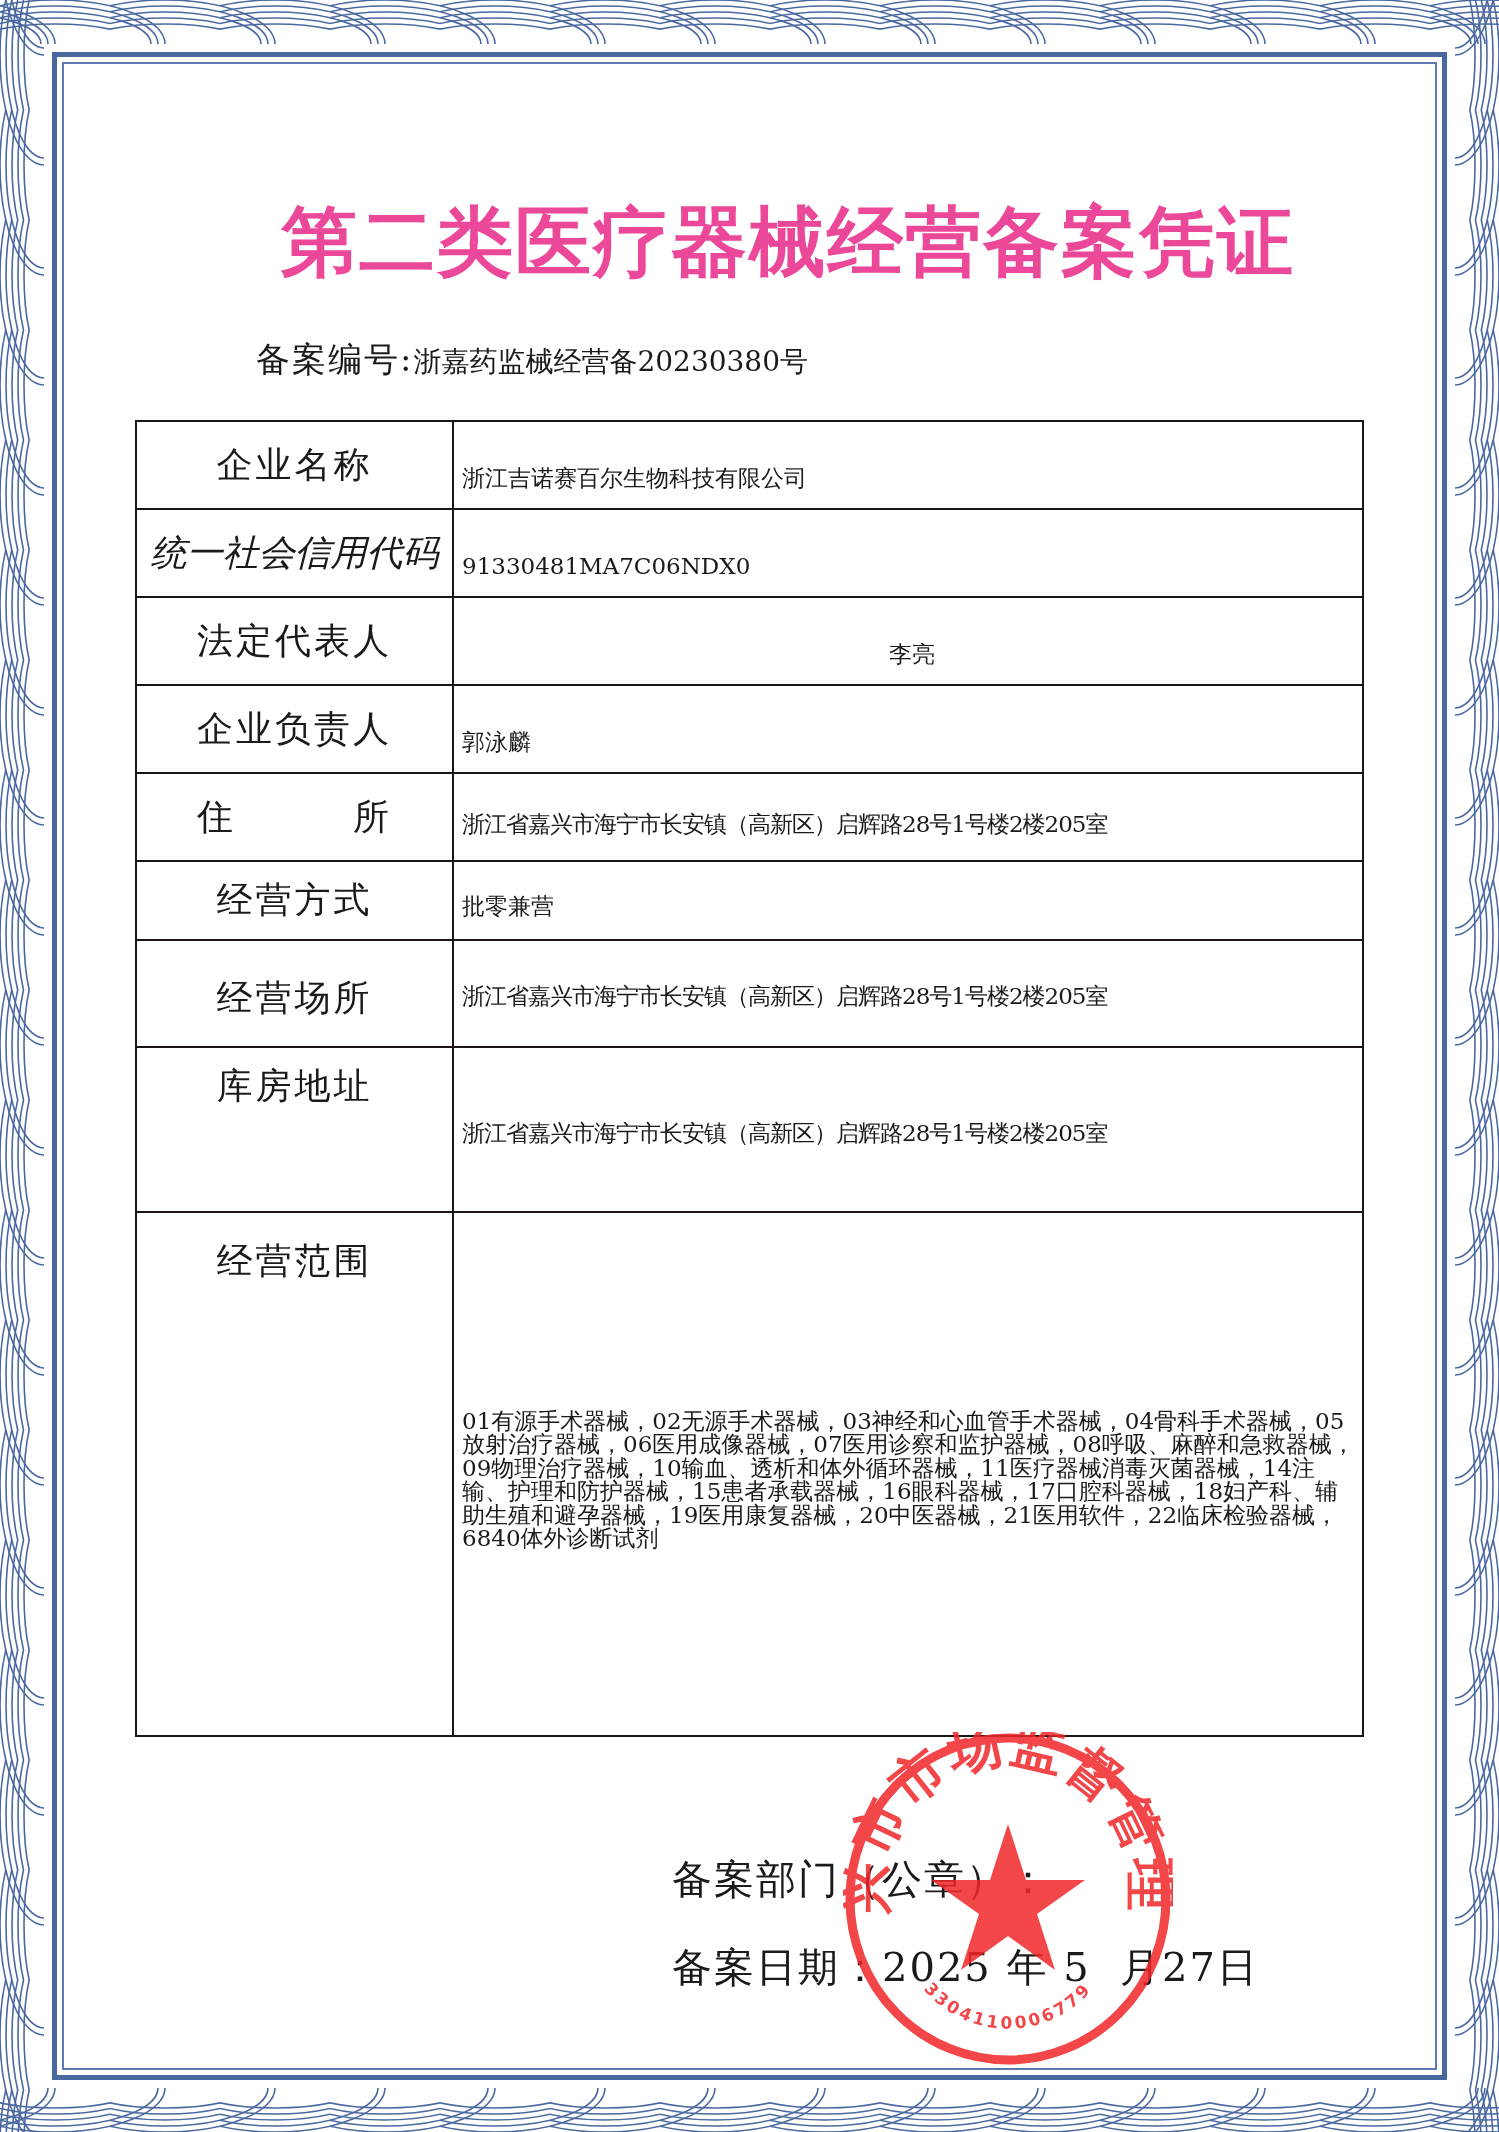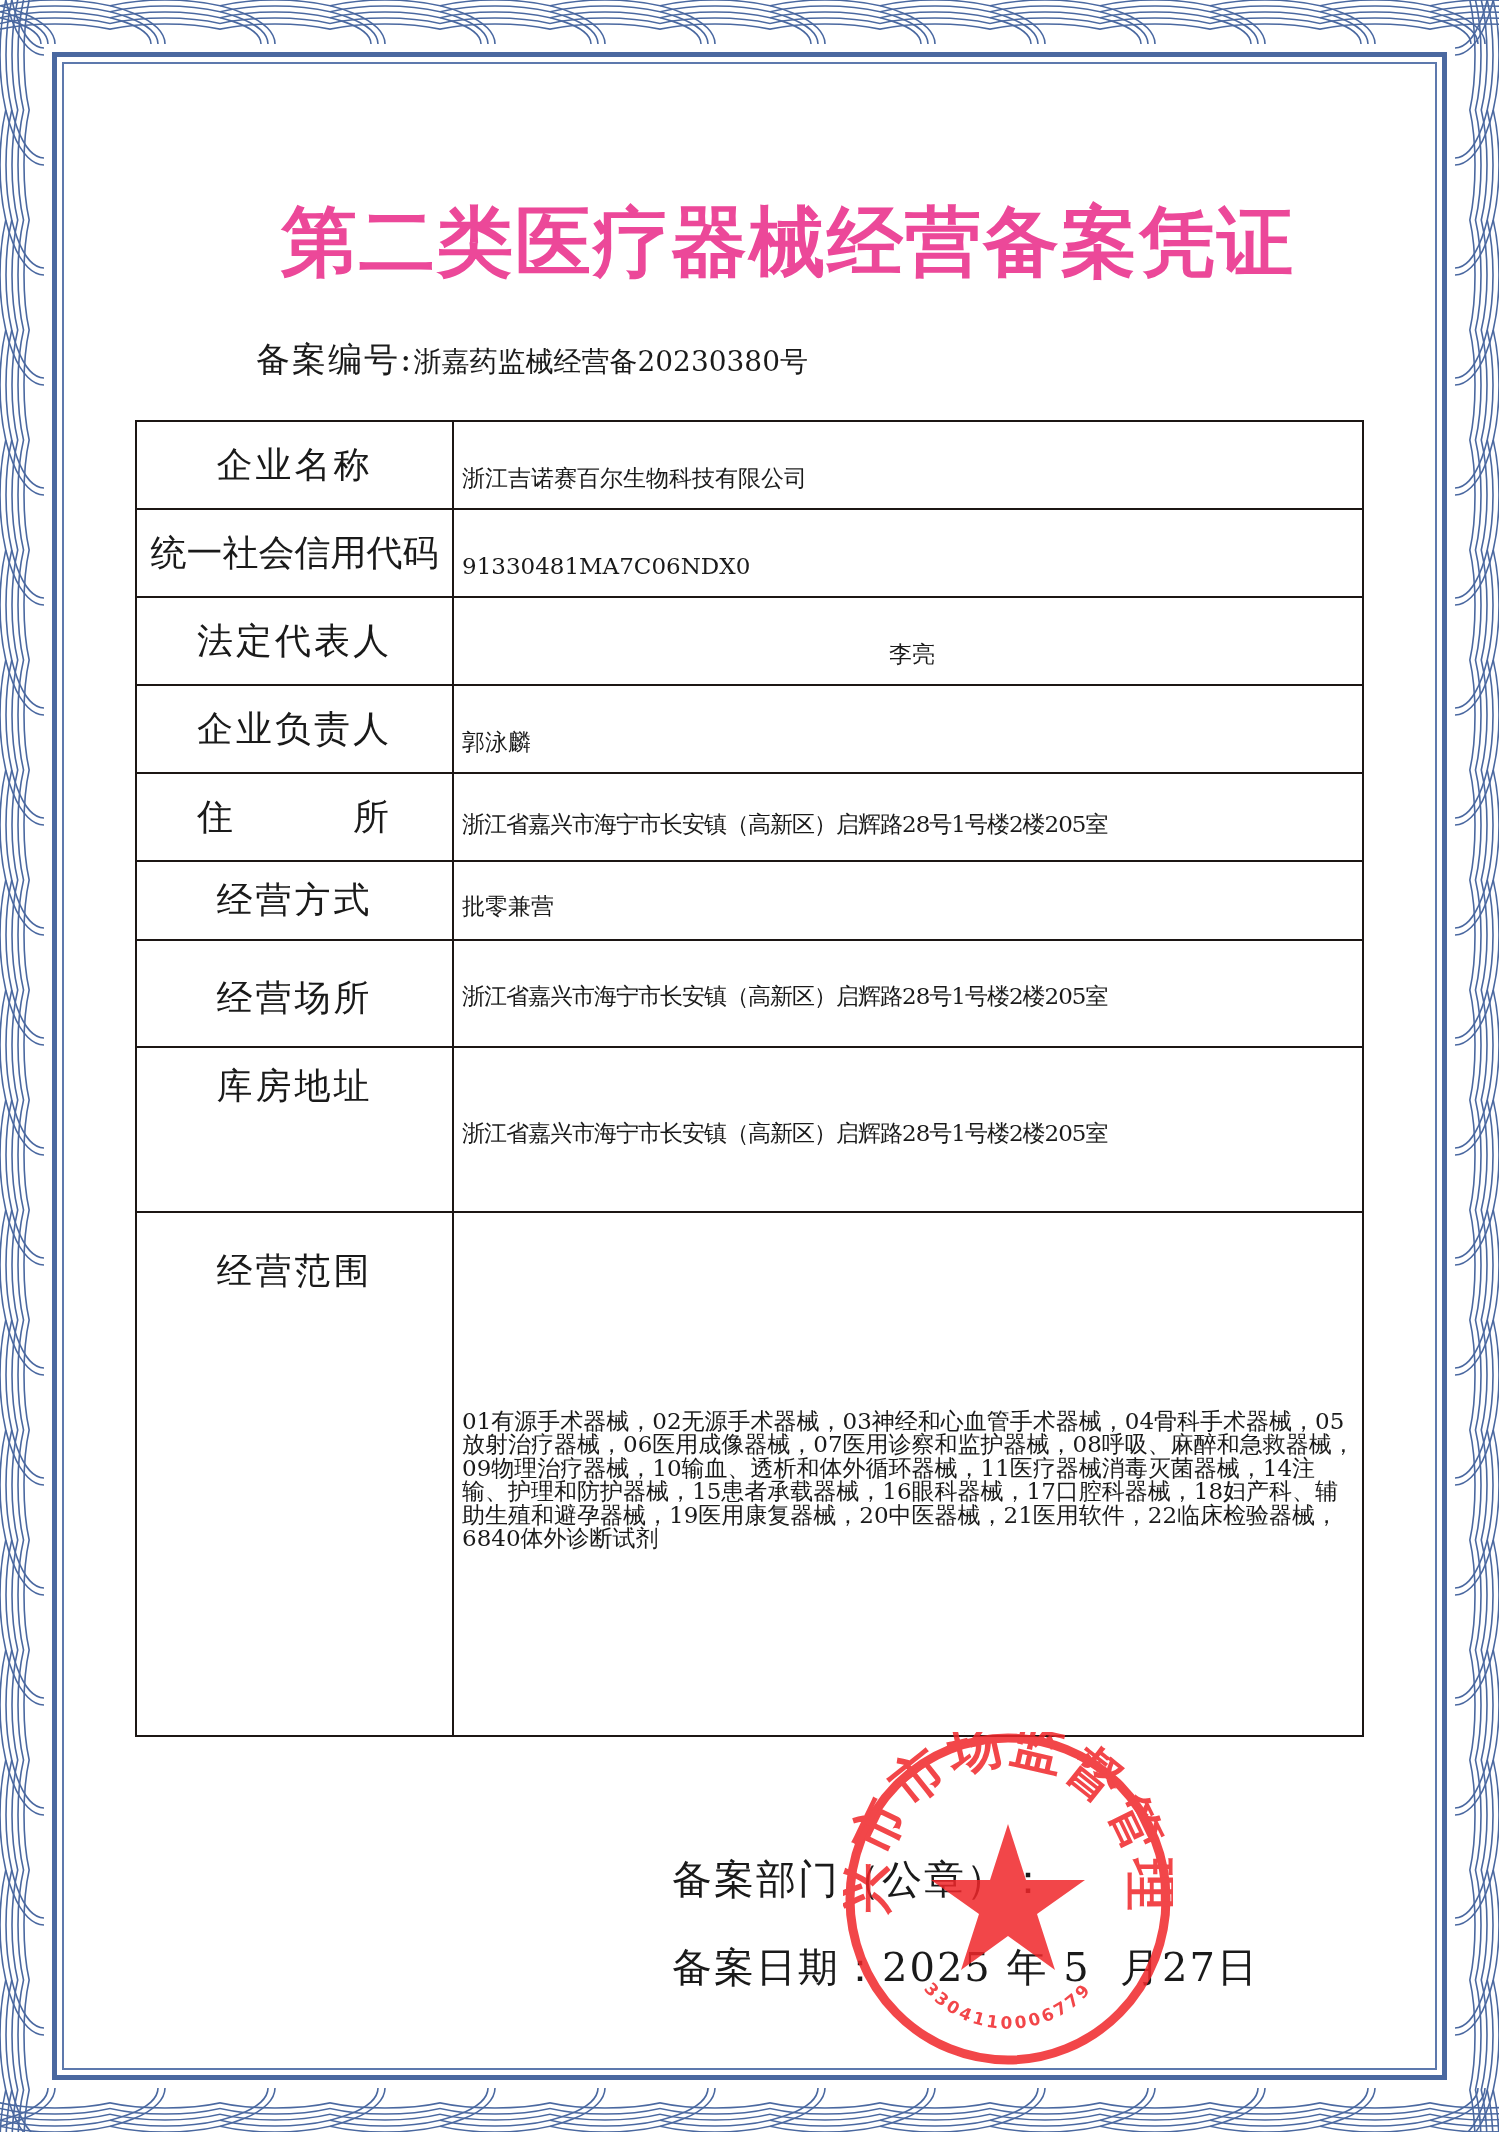--- a/index.html
+++ b/index.html
@@ -28,21 +28,21 @@
   tr.r-addr td { height: 86px; margin-top: 28px; }
   tr.r-mode td { height: 77px; }
   tr.r-site td { height: 105px; }
   tr.r-ware td { height: 163px; margin-left: 34px; }
   tr.r-scope td { height: 522px; }
   tr.r-addr td.label .txt, tr.r-mode td.label .txt { position: relative; }
   td.label .txt { display: block; }
   tr.r-site td.label .txt { padding-top: 10px; }
   tr.r-ware td.label, tr.r-scope td.label { vertical-align: top; }
   tr.r-ware td.label .txt { padding-top: 14px; }
-  tr.r-scope td.label .txt { padding-top: 34px; }
+  tr.r-scope td.label .txt { padding-top: 24px; }
   tr.r-addr td.value .txt { padding-top: 14px; }
   tr.r-mode td.value .txt { padding-top: 12px; }
   tr.r-site td.value .txt { padding-top: 6px; }
   tr.r-ware td.value .txt { padding-top: 8px; }
   .addr { letter-spacing: -1px; }
   tr.r-scope td.value .txt { padding-top: 12px; padding-right: 6px; font-size: 23px;
                              line-height: 23.5px; letter-spacing: 0px; }
   .footer-line { position: absolute; left: 672px; white-space: nowrap; font-size: 40px; letter-spacing: 2px; }
   .footer-dept { top: 1852px; }
   .footer-date { top: 1940px; }
@@ -119,21 +119,21 @@
       <tr class="r-name">
     <td class="label">
           <span class="txt">企业名称</span>
         </td>
     <td class="value">
           <span class="txt">浙江吉诺赛百尔生物科技有限公司</span>
         </td>
   </tr>
   <tr class="r-code">
     <td class="label">
-          <span class="txt" style="letter-spacing:0px;">统一社会信用代码</span>
+          <span class="txt" style="letter-spacing:0px;font-style:italic;">统一社会信用代码</span>
         </td>
     <td class="value">
           <span class="txt">91330481MA7C06NDX0</span>
         </td>
   </tr>
   <tr class="r-legal">
     <td class="label">
           <span class="txt">法定代表人</span>
         </td>
     <td class="value">

